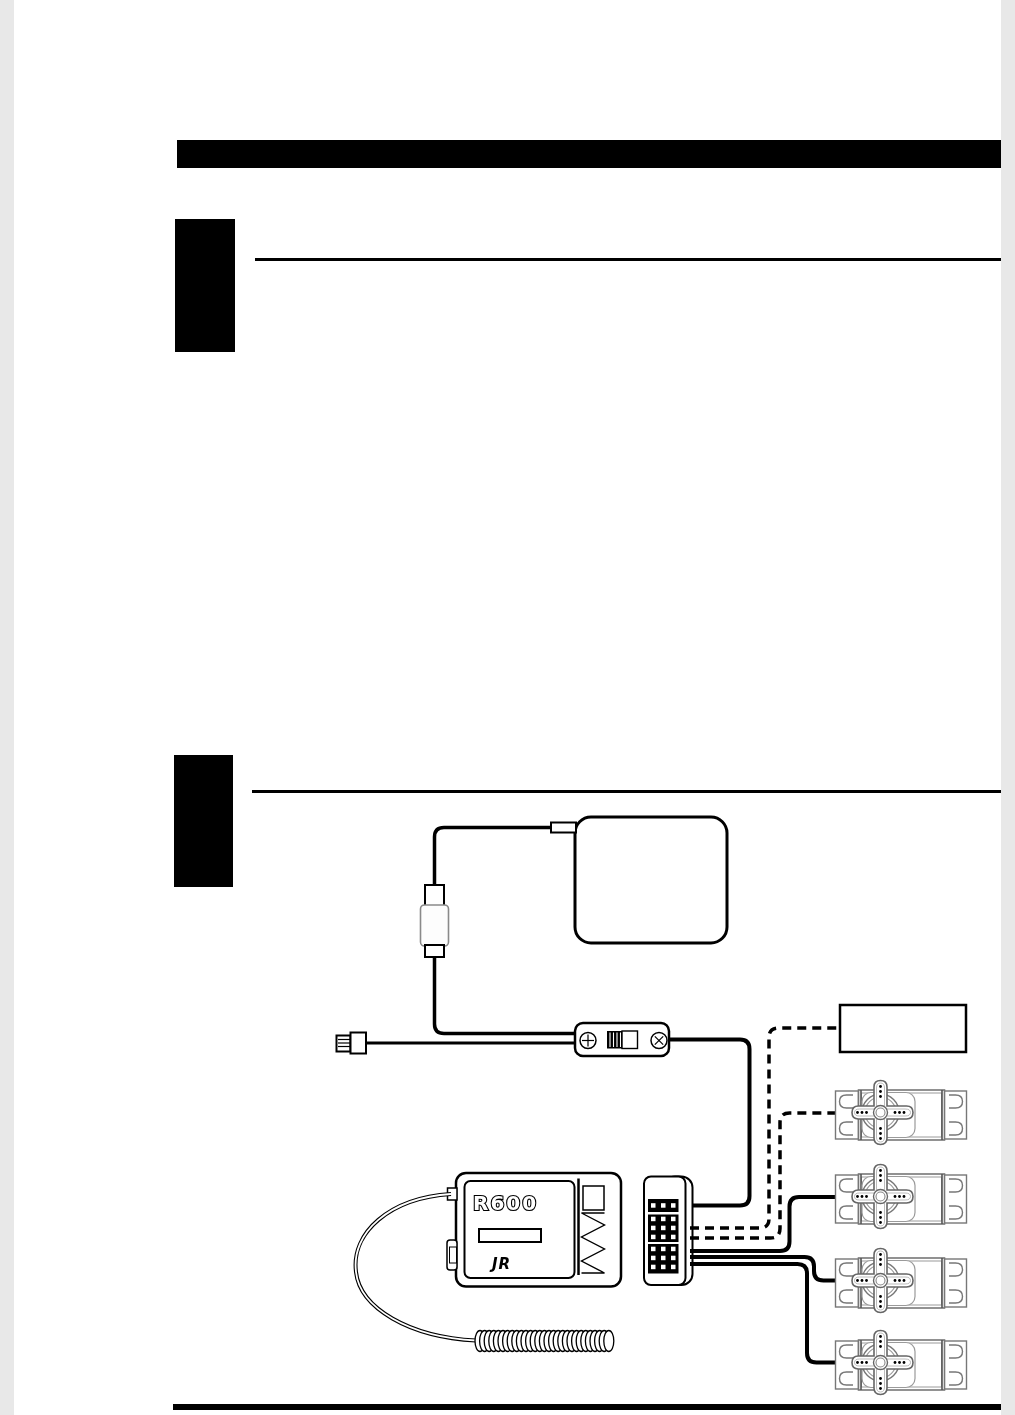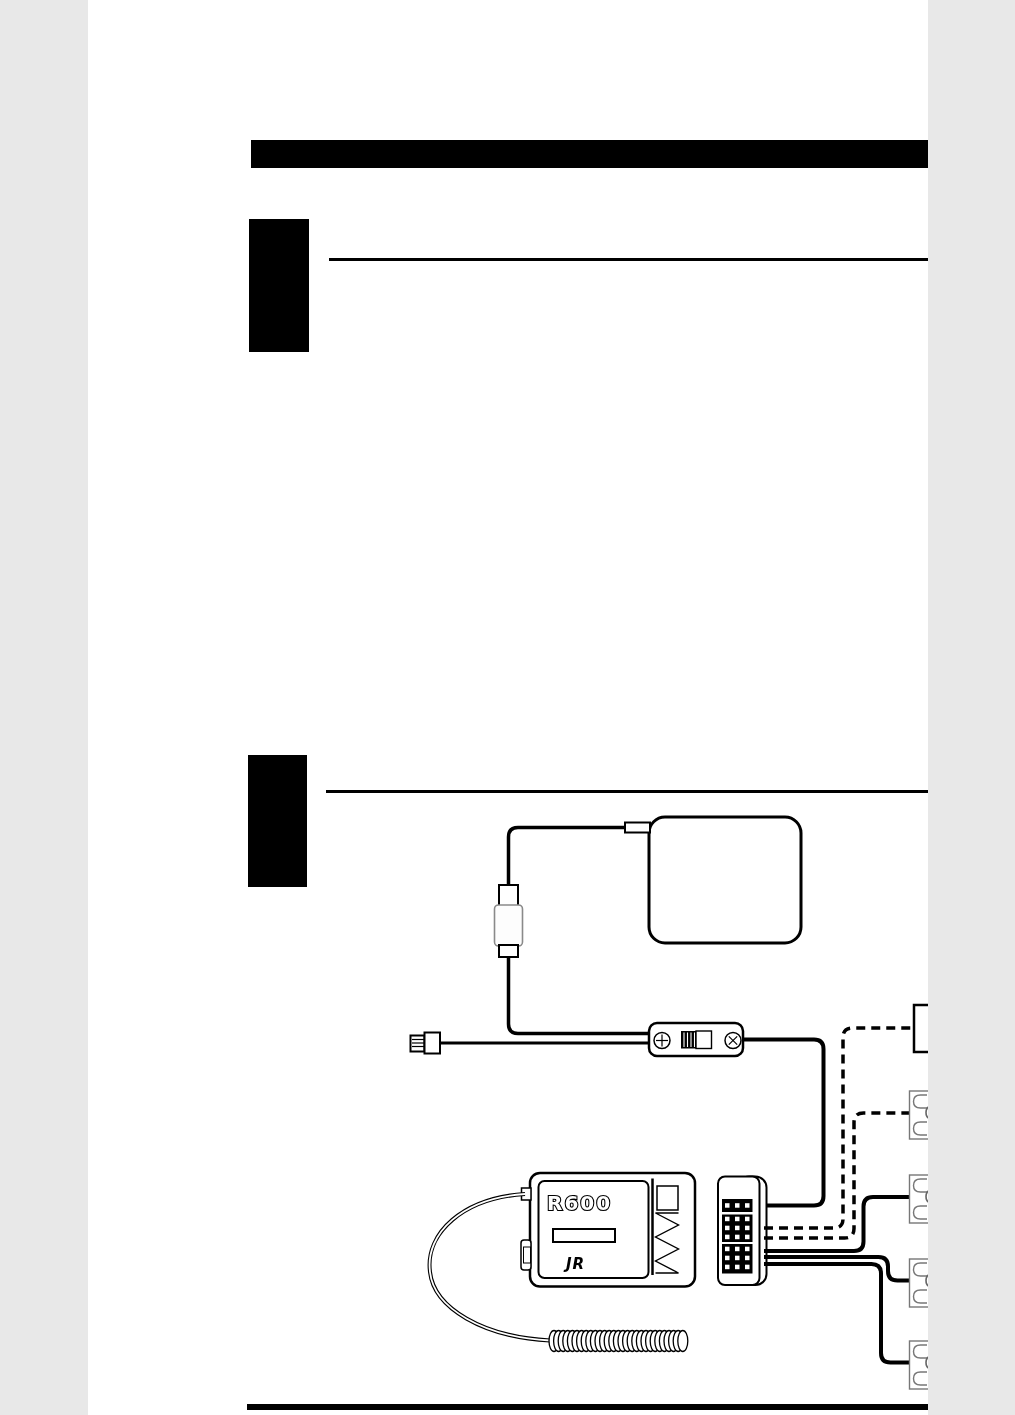--- a/index.html
+++ b/index.html
@@ -1,17 +1,17 @@
 <!DOCTYPE html>
 <html><head>
 <meta charset="utf-8">
 <style>
   html,body{margin:0;padding:0;background:#e8e8e8;}
   #page{
-    position:relative;width:840px;height:1415px;background:#ffffff;
+    position:relative;width:987px;height:1415px;background:#ffffff;
     font-family:"DejaVu Sans","Liberation Sans",sans-serif;overflow:hidden;
     margin:0 auto;
   }
   .abs{position:absolute;}
   .black-bar{background:#000000;}
   .rule{background:#000000;}
   #diagram-svg{position:absolute;left:0;top:0;}
 </style>
 </head>
 <body>

